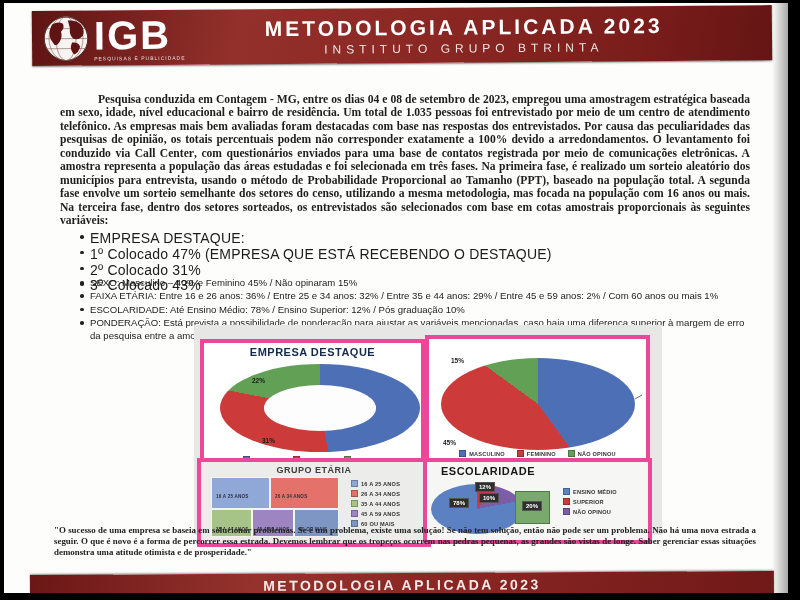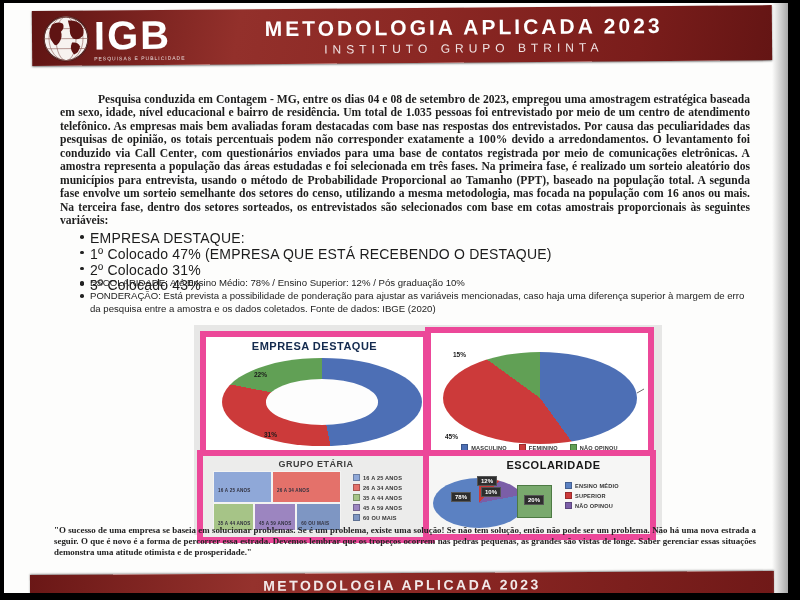--- a/index.html
+++ b/index.html
@@ -30,30 +30,30 @@
   .bseg{font-weight:900;}
   ul.blist{position:absolute;margin:0;padding:0 0 0 14px;list-style:none;}
   ul.blist li{position:relative;padding-left:10px;}
   ul.blist li::before{content:"";position:absolute;left:0;top:4px;width:3.5px;height:3.5px;background:#222;border-radius:50%;}
   .blist-a{left:62px;top:228px;width:660px;font-size:14px;line-height:1.13;color:#1c1c1c;letter-spacing:.2px;}
   .blist-b{left:62px;top:274px;width:672px;font-size:9.6px;line-height:1.3;color:#1c1c1c;}
   .blist-b li{margin-bottom:1px;}
 
   
   .charts-bg{position:absolute;left:190px;top:322px;width:468px;height:210px;background:#e7e7e6;}
-  .panel{position:absolute;background:#fff;border:6px solid #ec4899;overflow:hidden;}
+  .panel{position:absolute;background:#fff;border:4px solid #ec4899;overflow:hidden;margin-top:8px;}
   .p-empresa{left:196px;top:328px;width:217px;height:124px;}
   .p-sexo{left:421px;top:324px;width:217px;height:122px;}
   .p-faixa{left:193px;top:447px;width:226px;height:81px;background:#ececeb;}
   .p-escol{left:419px;top:447px;width:221px;height:78px;background:#f6f6f5;}
   .c-title{position:absolute;top:3px;left:0;width:100%;text-align:center;
     font-weight:bold;color:#132a4e;}
   .t-lg{font-size:11px;letter-spacing:.5px;}
   .t-md{font-size:9px;color:#3d3d3d;letter-spacing:.5px;}
-  .t-escol{text-align:center;padding-left:14px;font-size:11px;color:#181818;letter-spacing:.5px;}
+  .t-escol{text-align:left;padding-left:14px;font-size:11px;color:#181818;letter-spacing:.5px;}
 
   .donut,.pie{position:absolute;border-radius:50%;}
   .donut{left:16px;top:21px;width:200px;height:88px;}
   .donut-hole{position:absolute;left:22%;top:24%;width:56%;height:52%;background:#fdfdfd;border-radius:50%;}
   .pie-sexo{left:12px;top:19px;width:194px;height:92px;}
   .pie-escol{left:4px;top:22px;width:92px;height:50px;}
 
   .pct{position:absolute;font-size:6.5px;font-weight:bold;color:#1a1a1a;}
   .pct-dark{position:absolute;font-size:6px;font-weight:bold;color:#fff;background:#2e2e2e;
     padding:1px 3px;border:1px solid #555;}
@@ -112,20 +112,22 @@
     </div>
 
     <div class="para"><span>Pesquisa conduzida em  Contagem - MG, entre os dias 04 e 08 </span><span class="bseg">de setembro de 2023</span><span>, empregou uma amostragem estratégica baseada em sexo, idade, nível educacional e bairro de residência. Um total de 1.035 pessoas foi entrevistado por meio de um centro de atendimento telefônico. As empresas mais bem avaliadas foram destacadas com base nas respostas dos entrevistados. Por causa das peculiaridades das pesquisas de opinião, os totais percentuais podem não corresponder exatamente a 100% devido a arredondamentos. O levantamento foi conduzido via </span><span class="bseg">Call Center</span><span>, com questionários enviados para uma base de contatos registrada por meio de comunicações eletrônicas. A amostra representa a população das áreas estudadas e foi selecionada em três fases. Na primeira fase, é realizado um sorteio aleatório dos municípios para entrevista, usando o método de </span><span class="bseg">Probabilidade Proporcional ao Tamanho (PPT)</span><span>, baseado na população total. A segunda fase envolve um sorteio semelhante dos setores do censo, utilizando a mesma metodologia, mas focada na população com 16 anos ou mais. Na terceira fase, dentro dos setores sorteados, os entrevistados são selecionados com base em cotas amostrais proporcionais às seguintes variáveis:</span></div>
     <ul class="blist blist-a">
         <li>EMPRESA DESTAQUE:</li>
         <li>1º Colocado 47% (EMPRESA QUE ESTÁ RECEBENDO O DESTAQUE)</li>
         <li>2º Colocado 31%</li>
         <li>3º Colocado 43%</li>
       </ul>
     <ul class="blist blist-b">
+        <li>SEXO: Masculino – 40% e Feminino 45% / Não opinaram 15%</li>
+        <li>FAIXA ETÁRIA: Entre 16 e 26 anos: 36% / Entre 25 e 34 anos: 32% / Entre 35 e 44 anos: 29% / Entre 45 e 59 anos: 2% / Com 60 anos ou mais 1%</li>
         <li>ESCOLARIDADE: Até Ensino Médio: 78% / Ensino Superior: 12% / Pós graduação 10%</li>
         <li>PONDERAÇÃO: Está prevista a possibilidade de ponderação para ajustar as variáveis mencionadas, caso haja uma diferença superior à margem de erro da pesquisa entre a amostra e os dados coletados. Fonte de dados: IBGE (2020)</li>
       </ul>
 
     <div class="charts-bg"></div>
 
     <div class="panel p-empresa">
       <div class="c-title t-lg">EMPRESA DESTAQUE</div>
       <div class="donut" style="background: conic-gradient(rgb(77, 111, 181) 0deg, rgb(77, 111, 181) 169.2deg, rgb(204, 58, 58) 169.2deg, rgb(204, 58, 58) 280.8deg, rgb(97, 160, 85) 280.8deg, rgb(97, 160, 85) 360deg);">
         <div class="donut-hole"></div>

